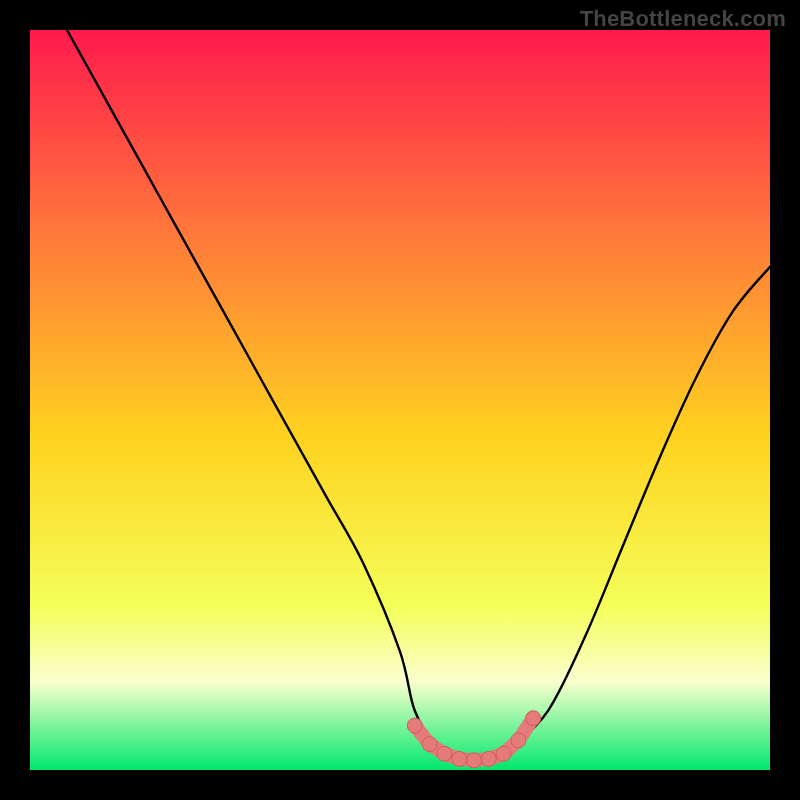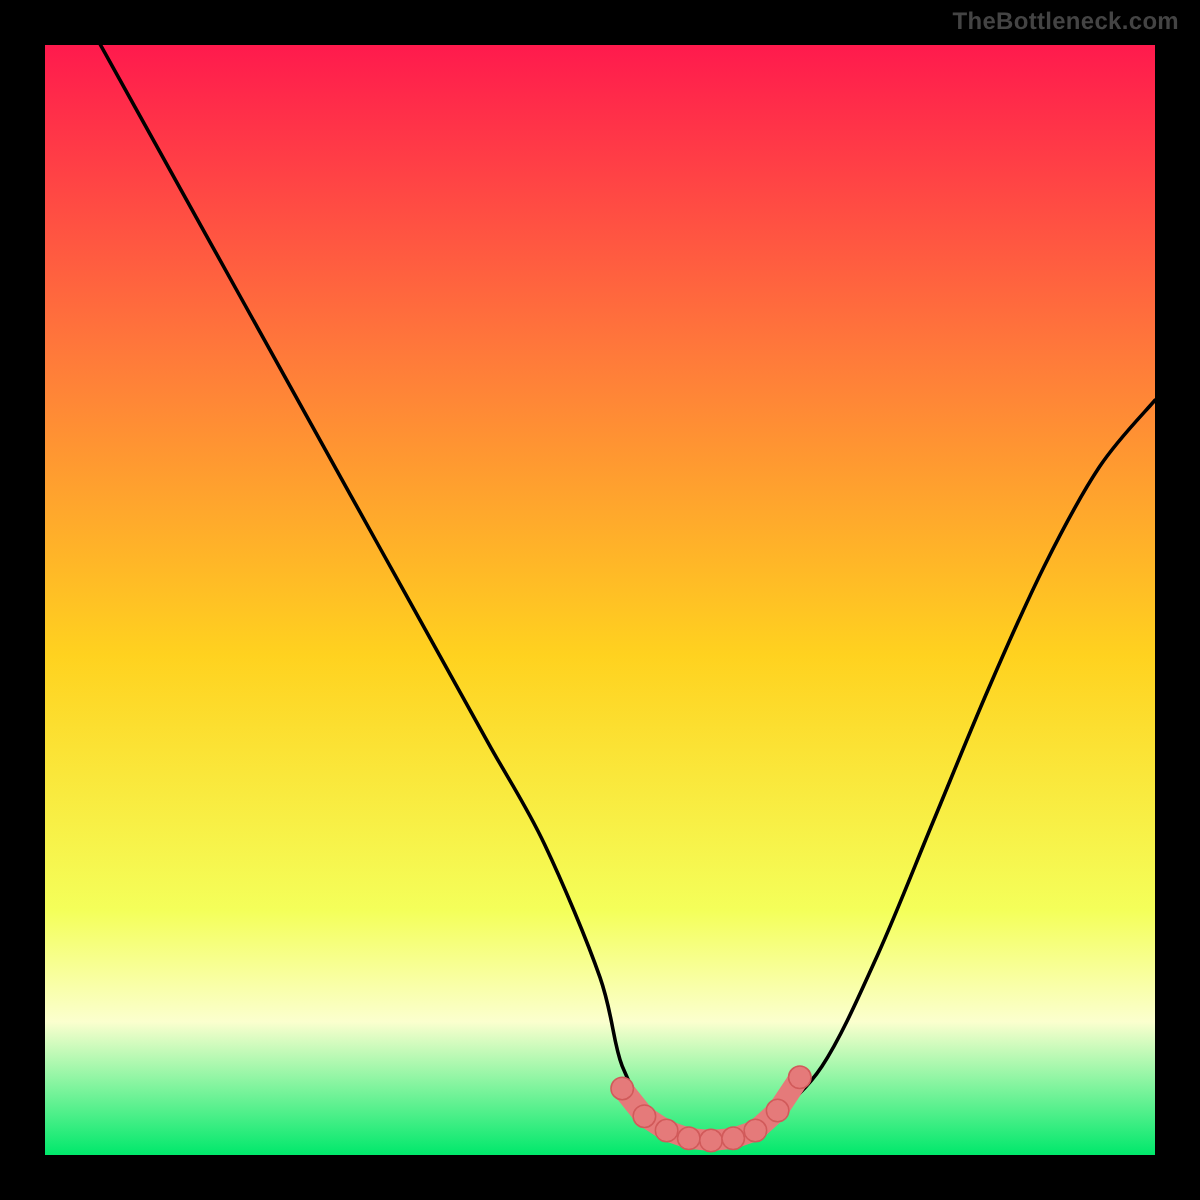--- a/index.html
+++ b/index.html
@@ -8,21 +8,21 @@
     position: relative;
     width: 800px;
     height: 800px;
     background: #000;
   }
   .watermark {
     position: absolute;
     top: 6px;
     right: 14px;
     font-family: Arial, Helvetica, sans-serif;
-    font-size: 16px;
+    font-size: 22px;
     font-weight: 600;
     color: #444;
     letter-spacing: 0.2px;
   }
   .plot {
     position: absolute;
     left: 30px;
     top: 30px;
     width: 740px;
     height: 740px;

